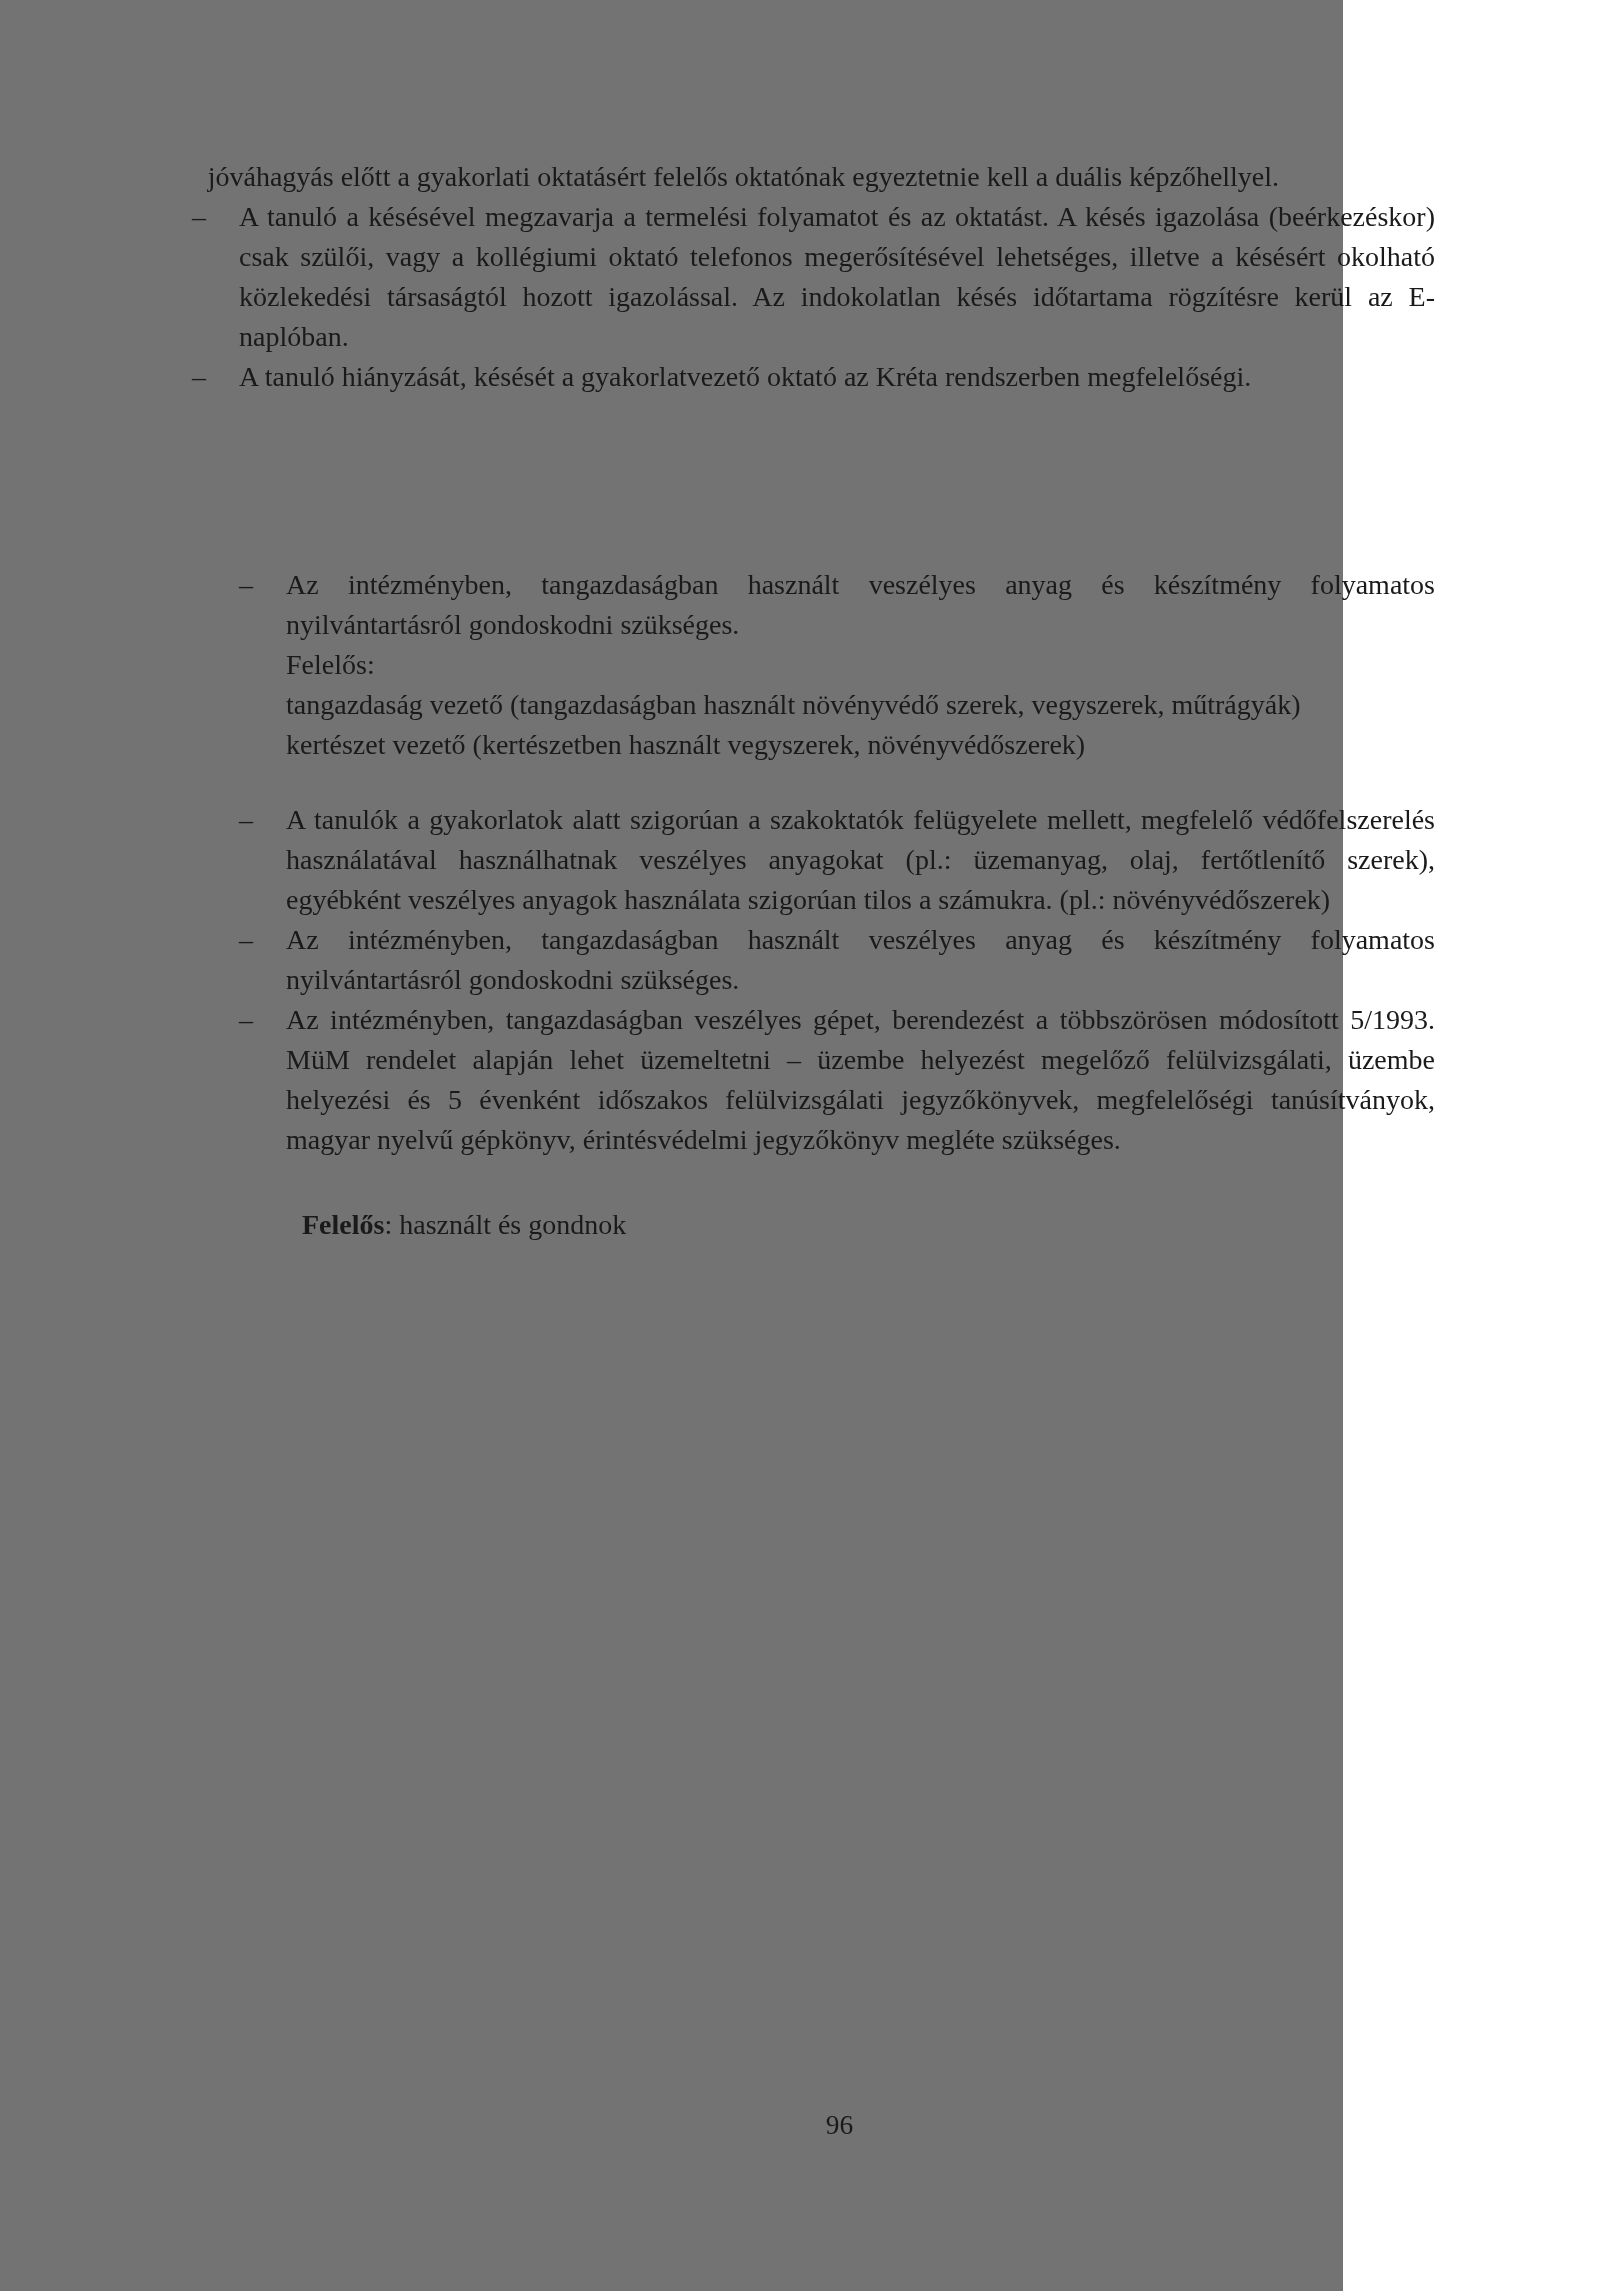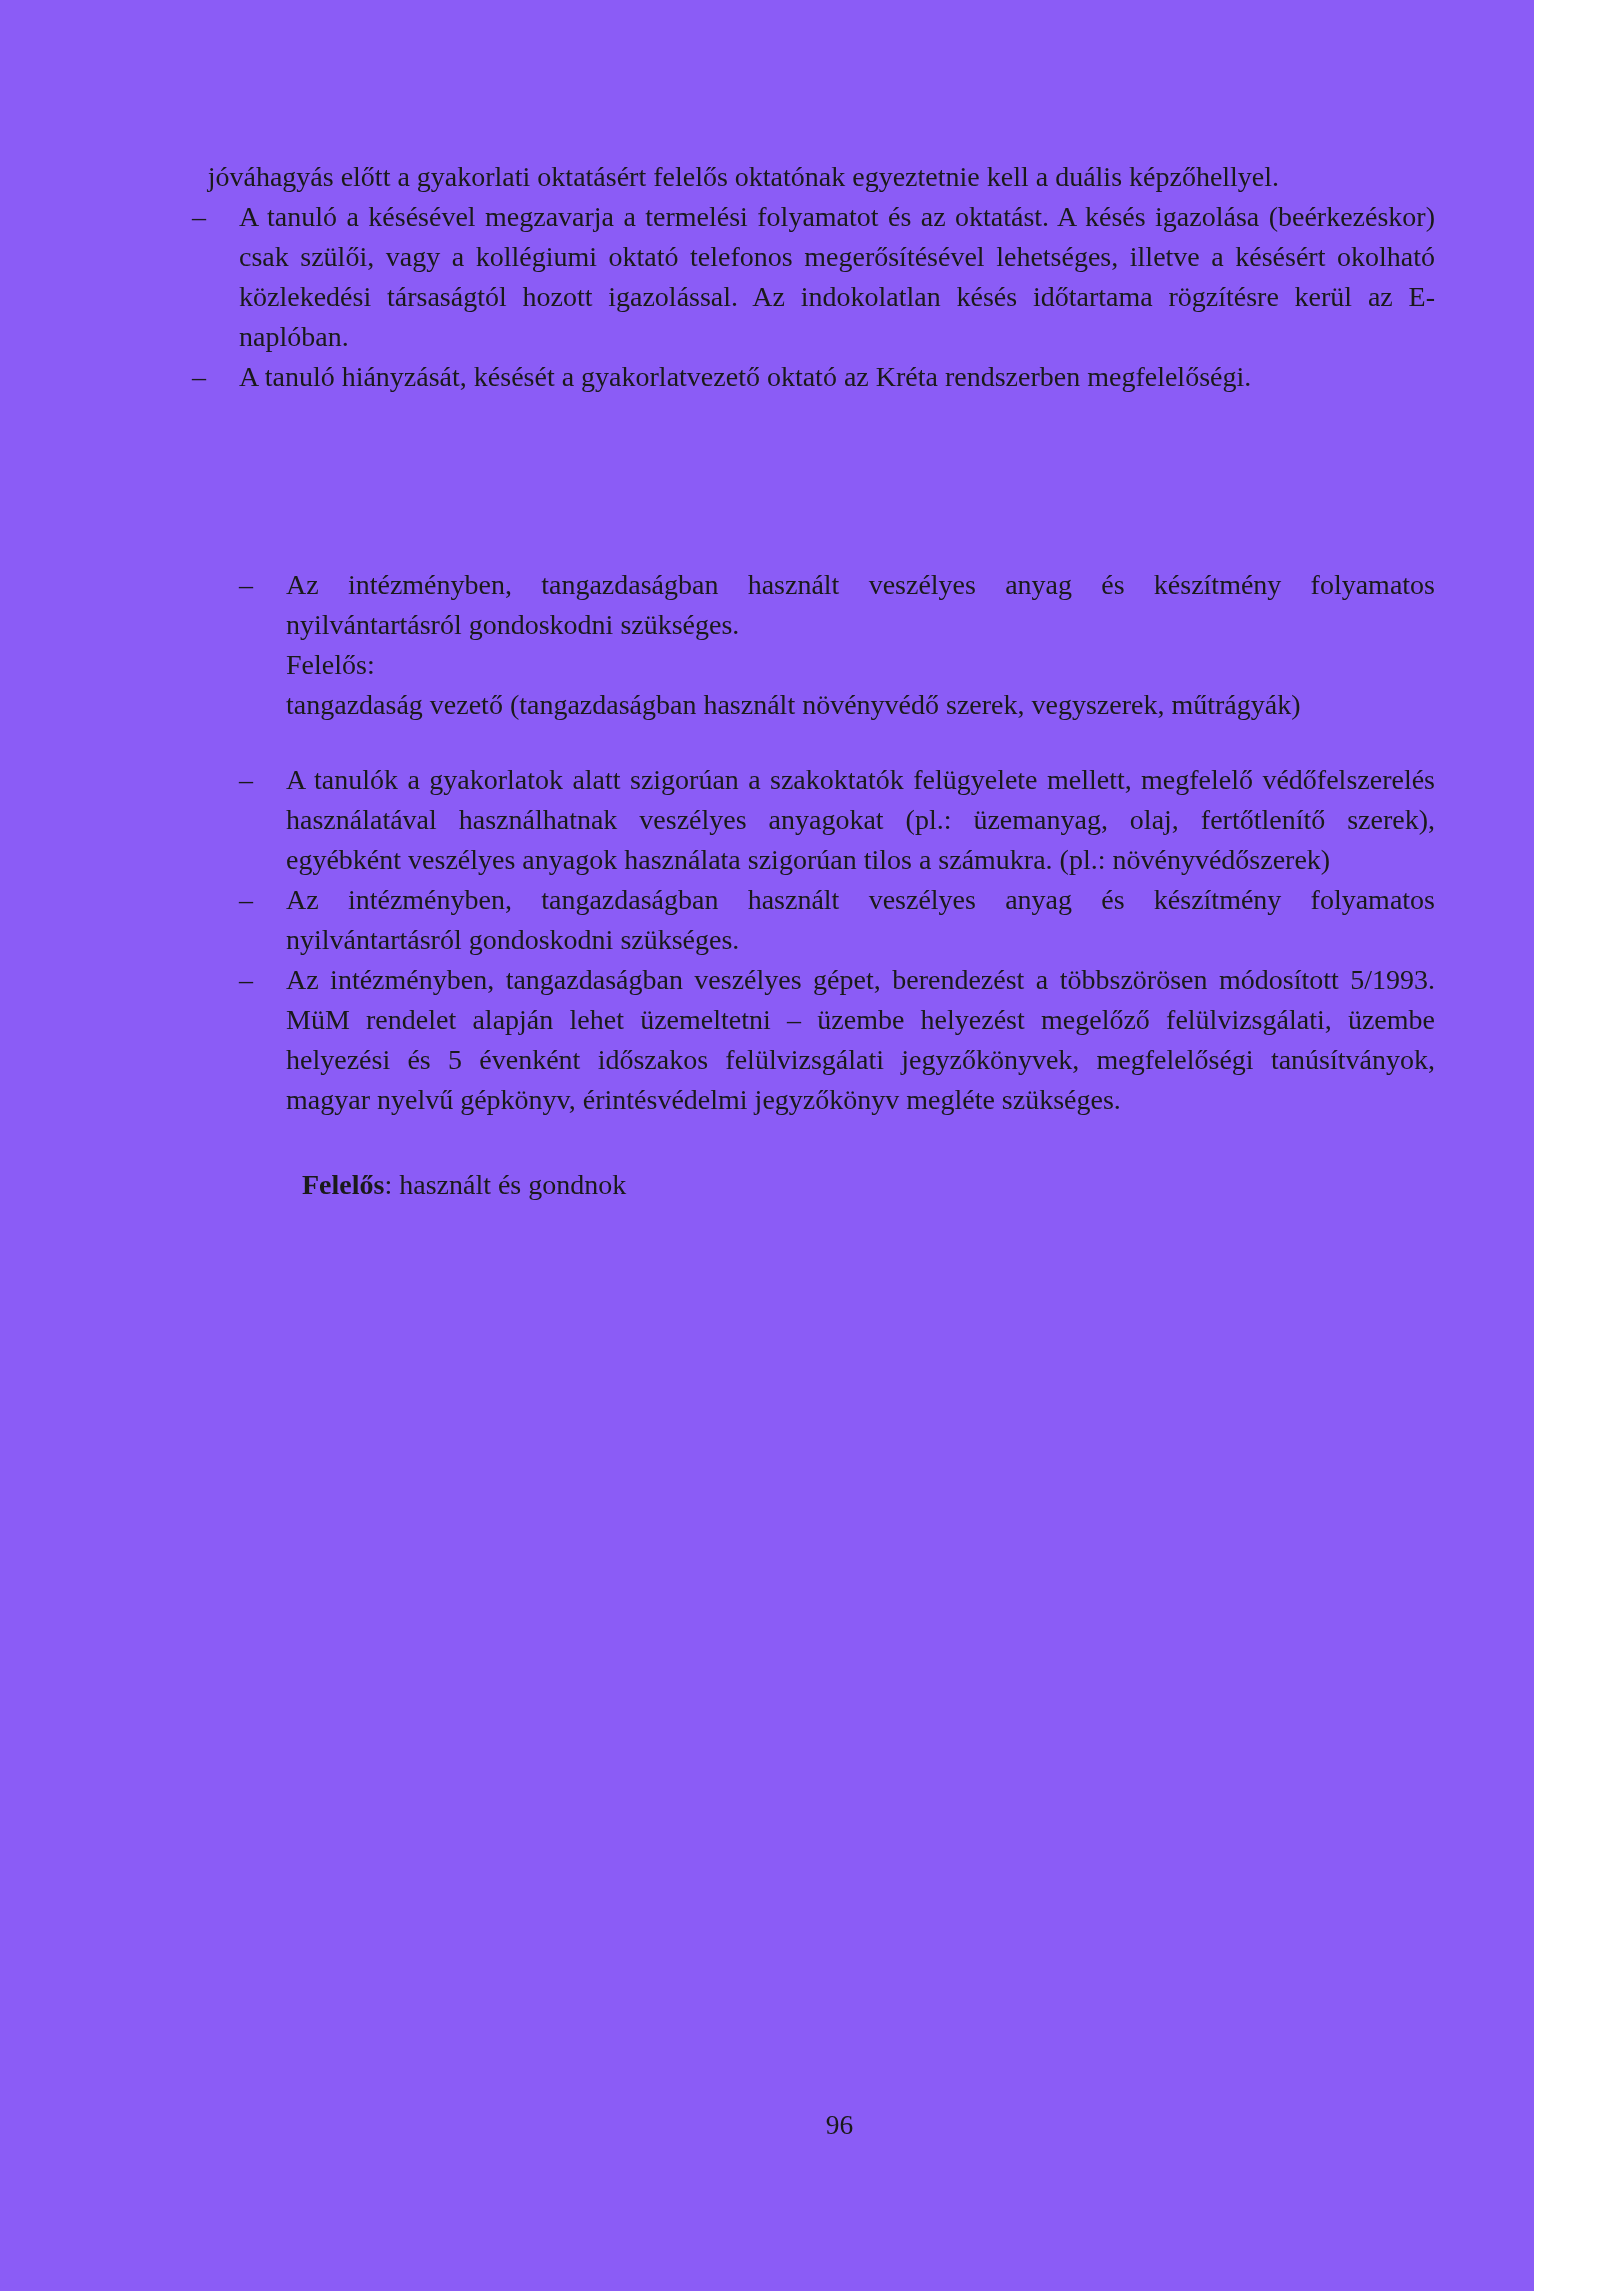--- a/index.html
+++ b/index.html
@@ -11,23 +11,23 @@
     width: 1621px;
     height: 2292px;
     font-family: "Liberation Serif", serif;
     color: #1a1a1a;
     position: relative;
     overflow: hidden;
   }
   .page {
     position: absolute;
     top: 0; left: 0;
-    width: 1534px;
+    width: 1343px;
     height: 2292px;
-    background: #8b5cf6;
+    background: #737373;
   }
   .content {
     position: absolute;
     left: 192px;
     top: 157px;
     width: 1243px;
   }
   p, div, li {
     font-size: 28px;
     line-height: 40px;
@@ -119,20 +119,21 @@
 
 
     <div class="section-body">
 
       <div class="dash-item">
         <span class="dash">–</span>
         <span class="dash-body para-just">Az intézményben, tangazdaságban használt veszélyes anyag és készítmény folyamatos nyilvántartásról gondoskodni szükséges.</span>
         <div class="dash-body">
           <p class="sub-line para-left">Felelős:</p>
           <p class="sub-line para-just">tangazdaság vezető (tangazdaságban használt növényvédő szerek, vegyszerek, műtrágyák)</p>
+          <p class="sub-line para-left">kertészet vezető (kertészetben használt vegyszerek, növényvédőszerek)</p>
         </div>
       </div>
 
       <div class="spacer-md"></div>
 
       <div class="dash-item">
         <span class="dash">–</span>
         <span class="dash-body para-just">A tanulók a gyakorlatok alatt szigorúan a szakoktatók felügyelete mellett, megfelelő védőfelszerelés használatával használhatnak veszélyes anyagokat (pl.: üzemanyag, olaj, fertőtlenítő szerek), egyébként veszélyes anyagok használata szigorúan tilos a számukra. (pl.: növényvédőszerek)</span>
       </div>
 

